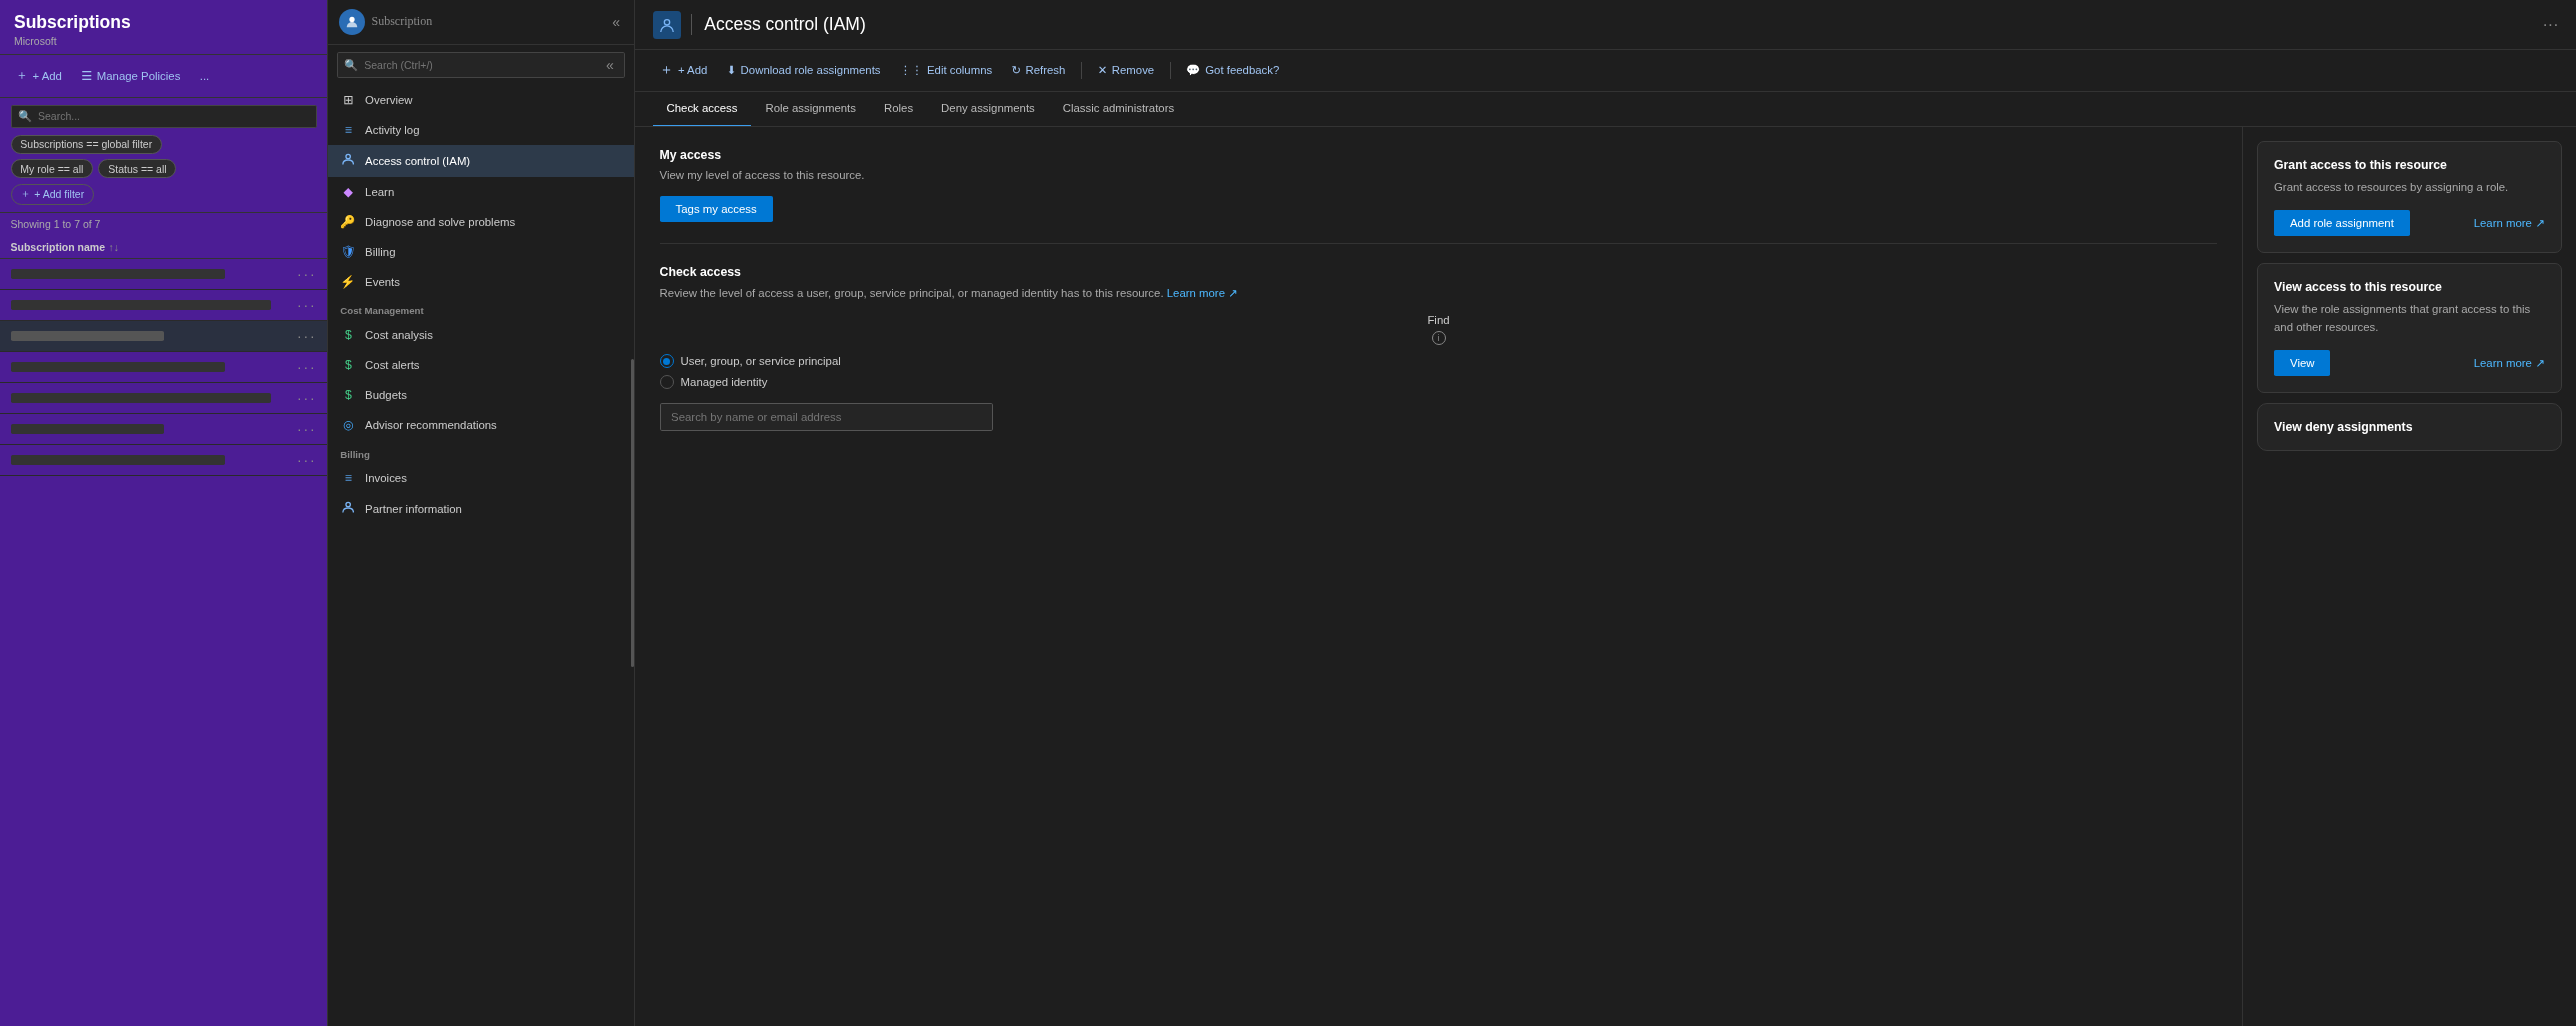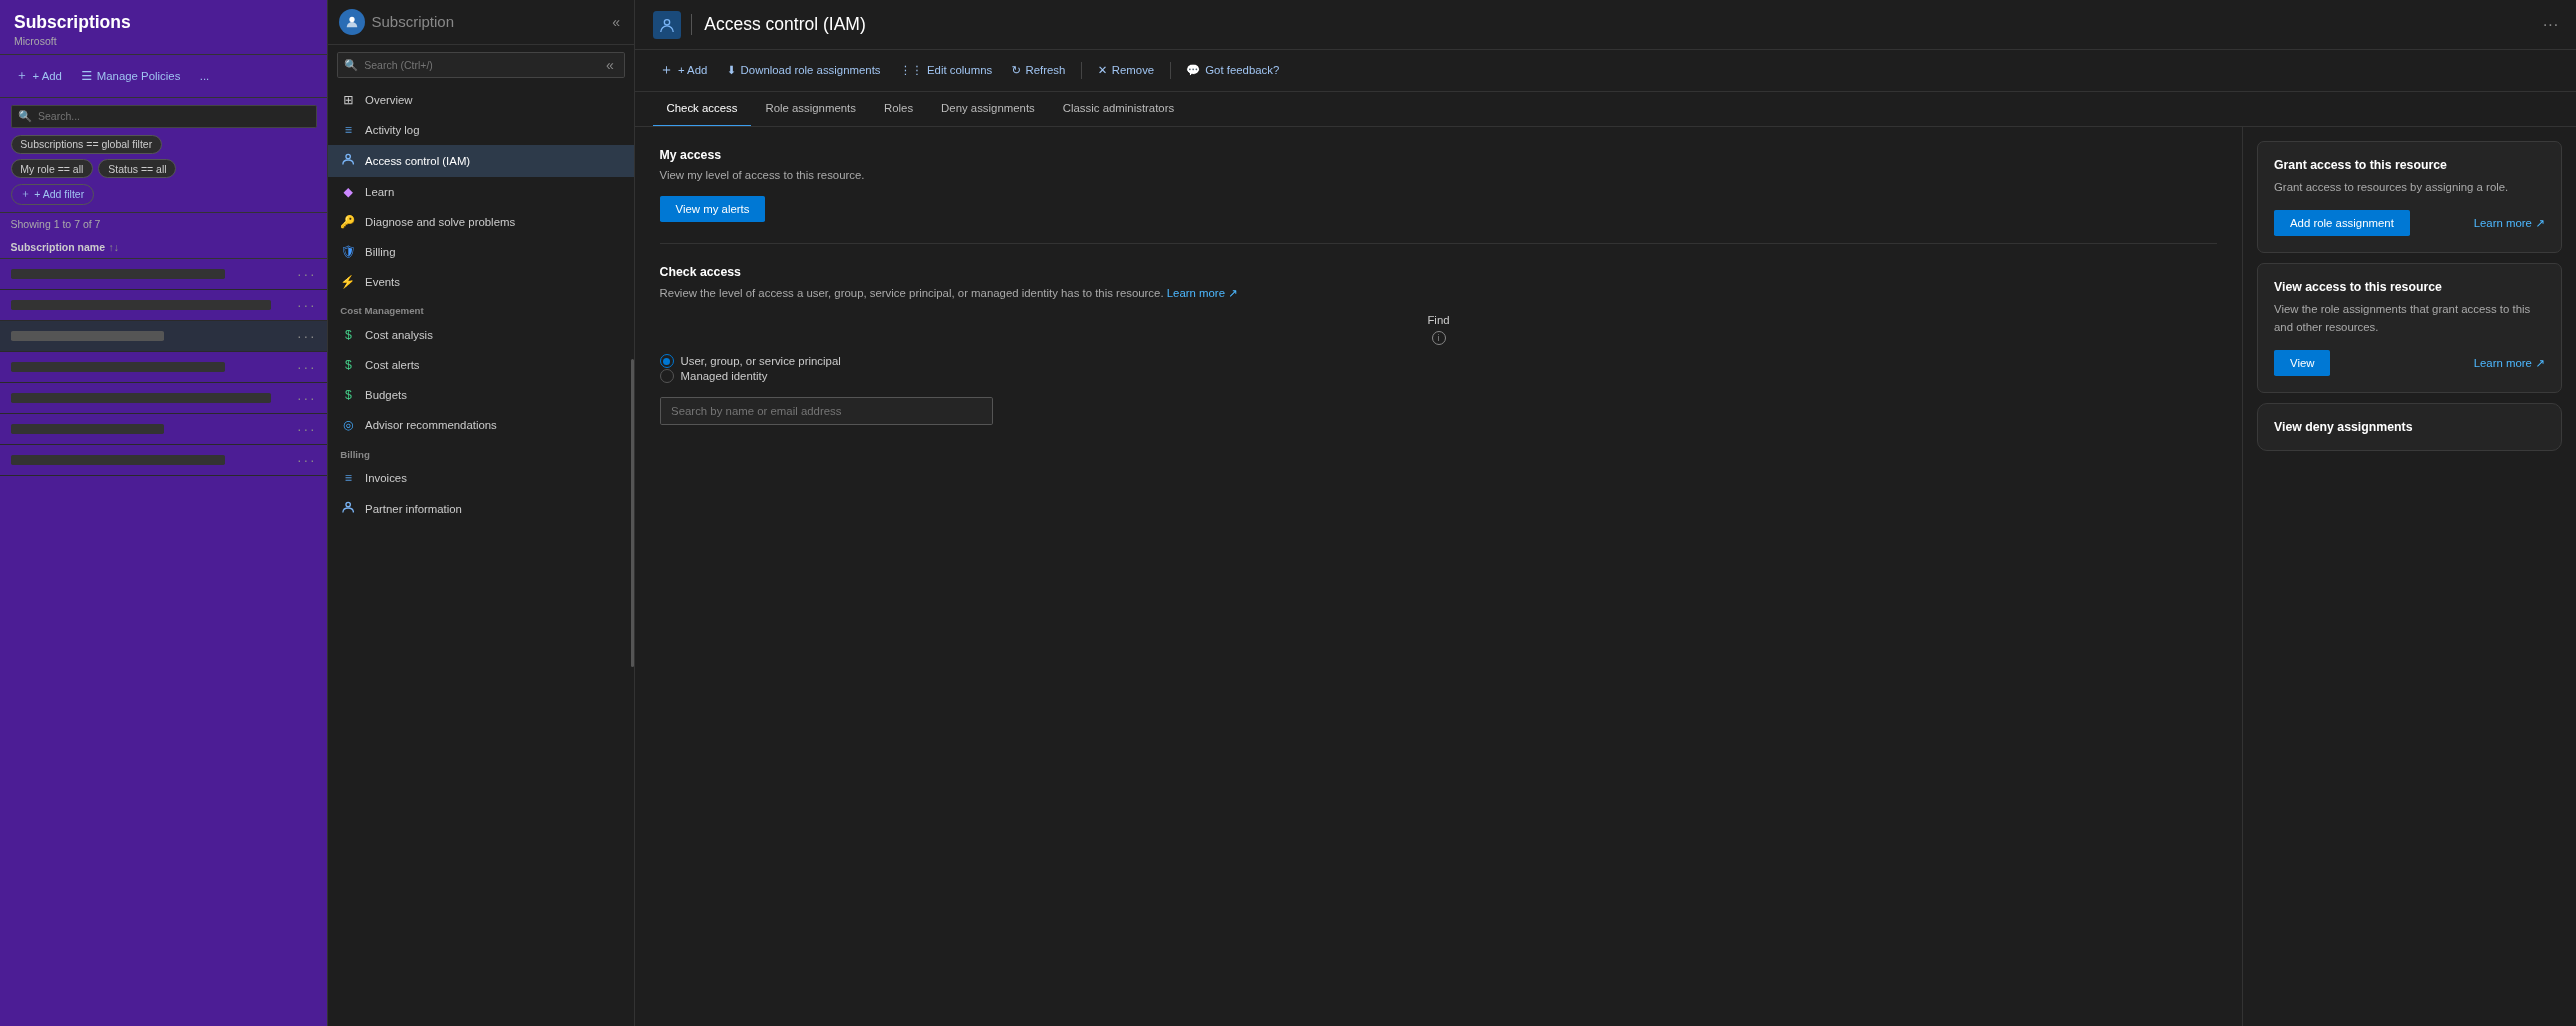--- a/index.html
+++ b/index.html
@@ -359,21 +359,21 @@
       display: inline-flex;
       align-items: center;
       justify-content: center;
       font-size: 8.8px;
       color: #888;
       cursor: pointer;
     }
     .radio-group {
       display: flex;
       flex-direction: column;
-      gap: 1px;
+      gap: 7px;
       margin-bottom: 14px;
     }
     .radio-option {
       display: flex;
       align-items: center;
       gap: 7px;
       font-size: 11.4px;
       color: #ccc;
       cursor: pointer;
     }
@@ -540,21 +540,21 @@
 
 <div class="middle-panel" style="position:relative;">
   <div class="middle-header">
     <div class="user-icon-circle">
       <svg width="14" height="14" viewBox="0 0 16 16" fill="white">
           <circle cx="8" cy="5" r="3"></circle>
           <path d="M2 14c0-3.3 2.7-6 6-6s6 2.7 6 6" fill="white" opacity="0.7"></path>
         </svg>
     </div>
     <div>
-      <div style="font-size:15px;color:#888;">Subscription</div>
+      <div style="font-size:12px;color:#888;font-family:Liberation Serif, serif;">Subscription</div>
     </div>
     <button class="collapse-btn" style="margin-left:auto;">«</button>
   </div>
   <div class="search-bar">
     <span style="color:#888;">🔍</span>
     <input type="text" placeholder="Search (Ctrl+/)" style="">
     <button class="collapse-btn">«</button>
   </div>
   <div class="nav-list">
     <div class="nav-item">
@@ -677,21 +677,21 @@
     <div class="tab-item">Roles</div>
     <div class="tab-item">Deny assignments</div>
     <div class="tab-item">Classic administrators</div>
   </div>
 
   <div class="right-content">
 
     <div class="main-area">
       <div class="section-title">My access</div>
       <div class="section-desc">View my level of access to this resource.</div>
-      <button class="blue-btn">View my alerts</button>
+      <button class="blue-btn">Tags my access</button>
 
       <hr class="section-divider">
 
       <div class="section-title">Check access</div>
       <div class="section-desc">
         Review the level of access a user, group, service principal, or managed identity has to this resource.
         <a href="#">Learn more ↗</a>
       </div>
 
       <div class="find-label">

